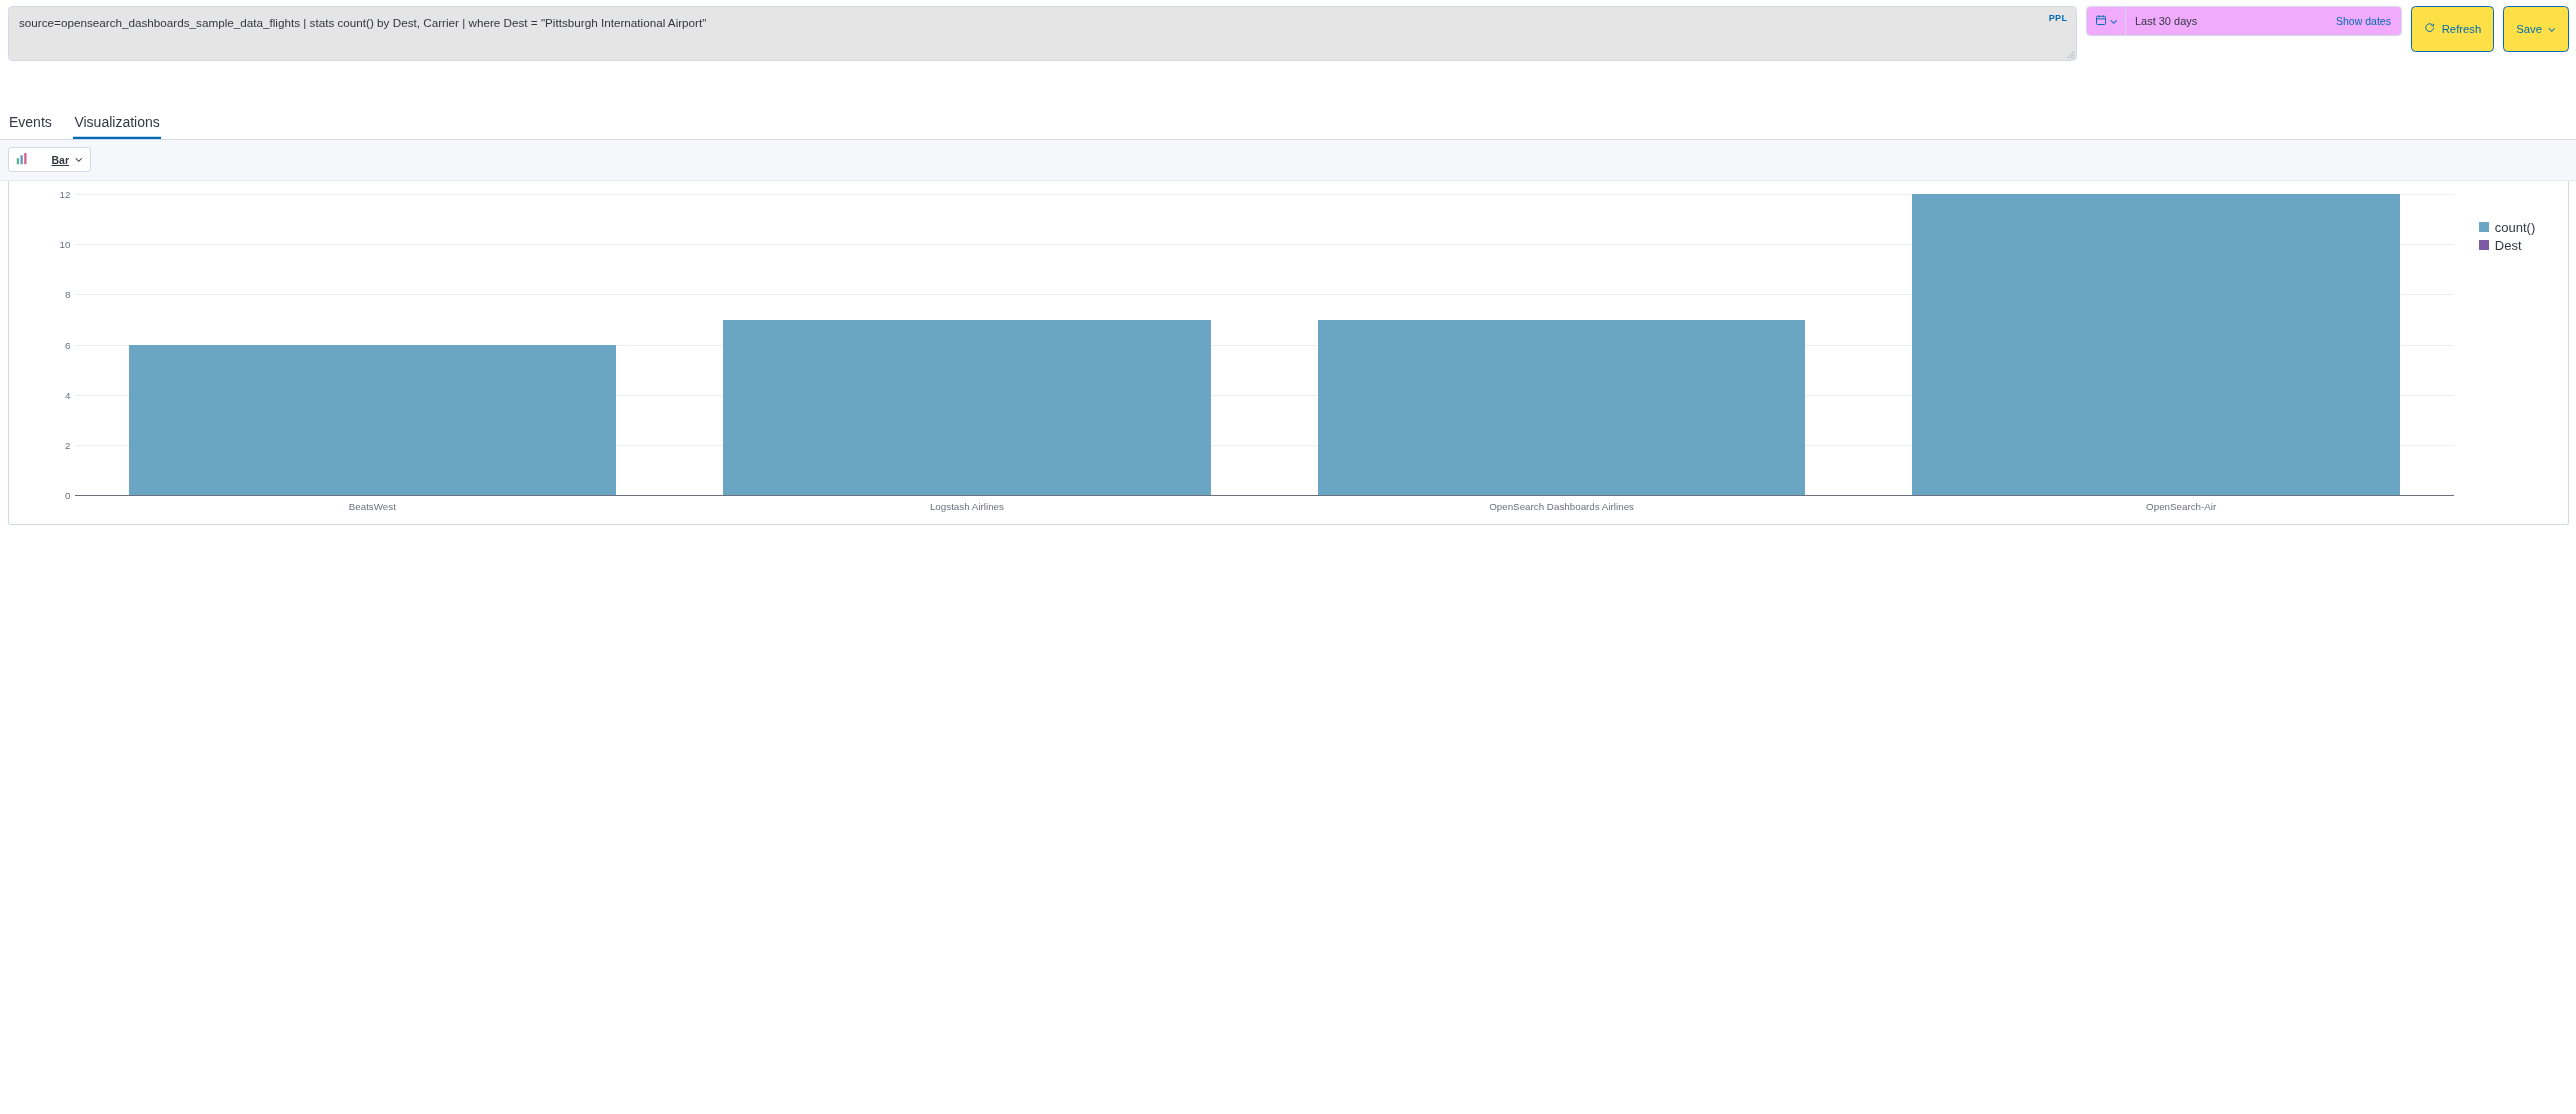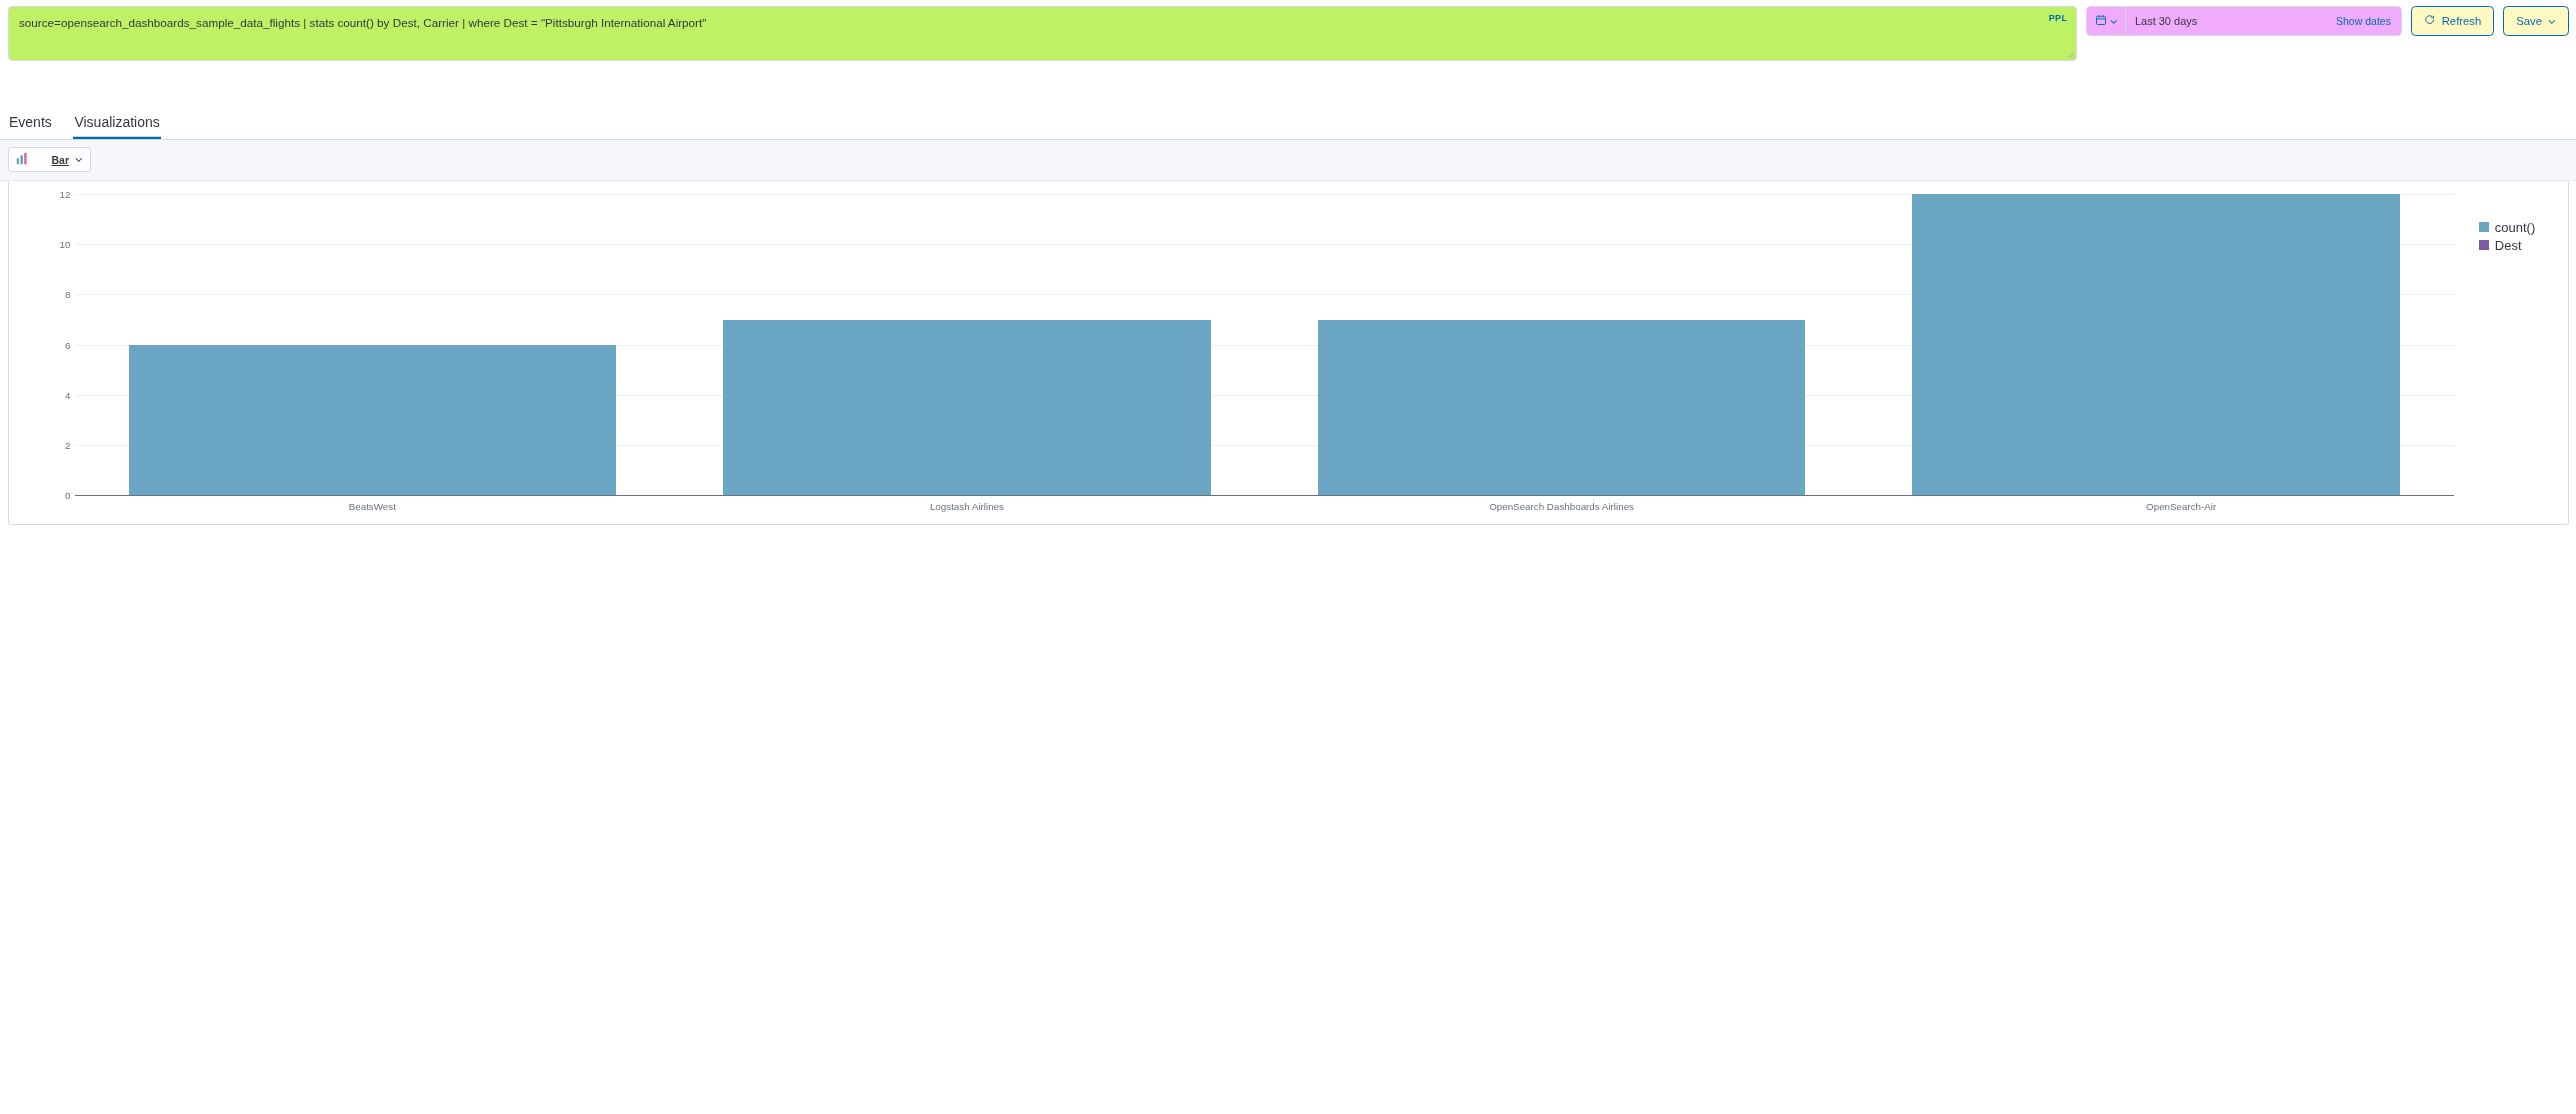--- a/index.html
+++ b/index.html
@@ -12,21 +12,21 @@
   .top-bar {
     display: flex;
     gap: 9px;
     padding: 6px 7.5px 6px 7.5px;
     align-items: flex-start;
   }
   .query-box {
     flex: 1;
     border: 0.8px solid #d3dae6;
     border-radius: 4.5px;
-    background: #bef264;
+    background: #e5e5e5;
     position: relative;
     padding: 7.5px 42px 7.5px 10.5px;
     min-height: 50px;
   }
   .query-box textarea {
     width: 100%;
     border: none;
     background: transparent;
     font-family: inherit;
     font-size: 11.7px;
@@ -76,24 +76,24 @@
     padding: 0 9px;
     color: #343741;
     font-size: 11px;
   }
   .date-picker .show-dates {
     color: #006bb4;
     padding: 0 10.5px;
     font-size: 10.5px;
   }
   .btn {
-    height: 30px;
+    height: 46px;
     border: 0.8px solid #006bb4;
     border-radius: 4.5px;
-    background: #fef9c3;
+    background: #fde047;
     color: #006bb4;
     font-size: 11.3px;
     padding: 0 12px;
     display: inline-flex;
     align-items: center;
     gap: 6px;
     cursor: pointer;
   }
   .tabs-row {
     display: flex;

